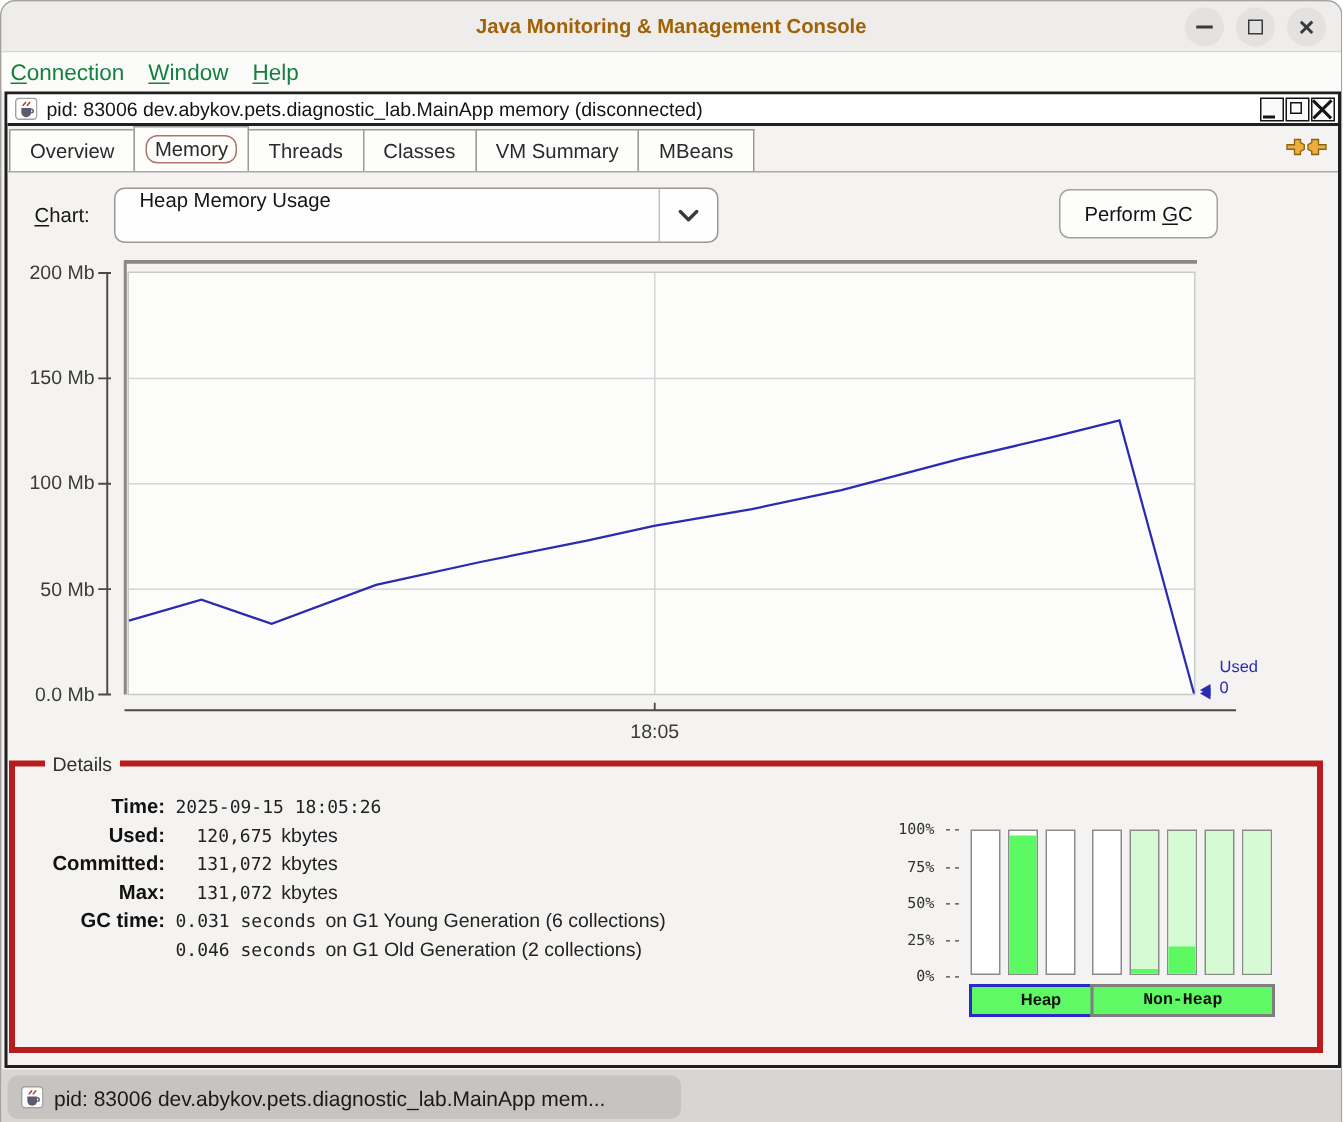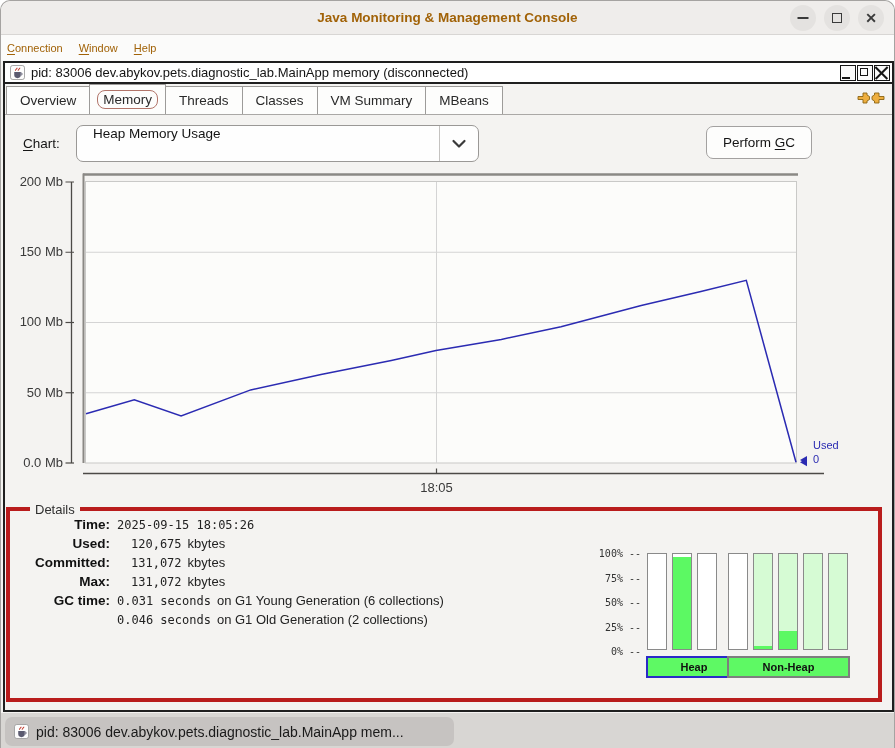--- a/index.html
+++ b/index.html
@@ -13,21 +13,21 @@
   #titlebar .title{position:absolute;left:0;right:0;top:9px;text-align:center;font-size:13.5px;font-weight:bold;color:#a16207;}
   .winbtn{position:absolute;top:4px;width:26px;height:26px;border-radius:50%;background:#e4e2e0;border:none;}
   .winbtn .glyph{position:absolute;left:50%;top:50%;transform:translate(-50%,-50%);color:#3a3a3a;}
   #btn-min{right:78px;} #btn-max{right:44px;} #btn-close{right:10px;}
   .g-min{width:11px;height:2px;background:#3a3a3a;}
   .g-max{width:10px;height:10px;border:1.6px solid #3a3a3a;background:transparent;}
   .g-close{font-size:14px;line-height:14px;font-weight:bold;width:14px;height:14px;text-align:center;}
 
   
   #menubar{position:absolute;left:0;top:34px;width:100%;height:26px;background:#fbfbfa;display:flex;align-items:center;padding-left:6px;}
-  .menu-item{font-size:11px;color:#a16207;padding:3px 8px 3px 0;margin-right:8px;cursor:default;}
+  .menu-item{font-size:15px;color:#15803d;padding:3px 8px 3px 0;margin-right:8px;cursor:default;}
 
   
   #frame-box{position:absolute;left:2px;top:60px;width:891px;height:651px;border:2px solid #1f1f1f;background:#f4f3f1;pointer-events:none;}
   #frame-titlebar{position:absolute;left:4px;top:62px;width:887px;height:21px;background:#ffffff;border-bottom:2px solid #1f1f1f;display:flex;align-items:center;}
   #frame-titlebar .ftitle{font-size:13px;color:#141414;margin-left:6px;}
   #frame-titlebar svg{margin-left:5px;flex:none;}
   .fbtns{position:absolute;right:2px;top:2px;display:flex;}
   .fbtn{width:16px;height:16px;border:1.6px solid #141414;background:#fafafa;position:relative;margin-left:1px;}
   .fb-min-bar{position:absolute;left:1px;bottom:1px;width:8px;height:2px;background:#141414;}
   .fb-max-box{position:absolute;left:2px;top:2px;width:8px;height:8px;border:1.6px solid #141414;}
@@ -52,34 +52,34 @@
   
   #plot-svg{position:absolute;left:0;top:166px;pointer-events:none;}
   .ytick{position:absolute;left:0;width:62px;text-align:right;font-size:13px;color:#3a3a3a;}
   #xtick{position:absolute;left:407px;top:479px;width:57px;text-align:center;font-size:13px;color:#3a3a3a;}
   #series-legend{position:absolute;left:812px;top:438px;font-size:11px;line-height:13.5px;color:#2b2bb2;}
   #legend-marker{position:absolute;left:799px;top:455px;width:0;height:0;border-top:4px solid transparent;border-bottom:4px solid transparent;border-right:7px solid #2b2bb2;}
 
   
   #details-box{position:absolute;left:5px;top:506px;width:876px;height:195px;border:4px solid #b91c1c;}
   #details-title{position:absolute;left:20px;top:-9px;background:#f4f3f1;padding:0 5px;font-size:13px;color:#2f2f2f;}
-  #details-rows{position:absolute;left:9px;top:516px;}
+  #details-rows{position:absolute;left:9px;top:529px;}
   .drow{display:flex;align-items:baseline;height:19px;}
   .dlabel{width:107px;text-align:right;font-weight:bold;font-size:13.5px;color:#111;padding-right:7px;flex:none;}
   .dnum{font-family:"DejaVu Sans Mono", monospace;font-size:12px;color:#222;white-space:pre;}
   .drow:nth-child(n+2):nth-child(-n+4) .dnum{padding-left:14px;}
   .drest{font-size:13px;color:#222;margin-left:6px;text-align:right;}
 
   
   .pct{position:absolute;left:596px;width:44px;text-align:right;font-family:"DejaVu Sans Mono", monospace;font-size:10px;color:#333;}
   .mbar{position:absolute;border:1px solid #8a8a8a;background:#ffffff;}
   .mbar .committed,.mbar .used{position:absolute;left:0;bottom:0;width:100%;}
   .grp-btn{position:absolute;top:655px;height:22px;display:flex;align-items:center;justify-content:center;font-size:11px;font-weight:bold;color:#111;background:#5ef964;}
   #heap-btn{left:645px;width:96px;border:2px solid #2a2ac8;}
-  #nonheap-btn{left:726px;width:123px;border:2px solid #7e7e7e;}
+  #nonheap-btn{left:726px;width:123px;border:2px solid #7e7e7e;font-family:Liberation Mono, monospace;}
 
   
   #taskbar{position:absolute;left:0;top:712px;width:100%;height:36px;background:#d8d6d3;}
   #task-button{position:absolute;left:4px;top:4px;width:449px;height:29px;background:#c6c3c1;border:none;border-radius:7px;display:flex;align-items:center;padding-left:9px;}
   #task-button .tlabel{font-size:14px;color:#1a1a1a;margin-left:7px;white-space:nowrap;}
 </style>
 </head>
 <body>
 
 <div id="window">

